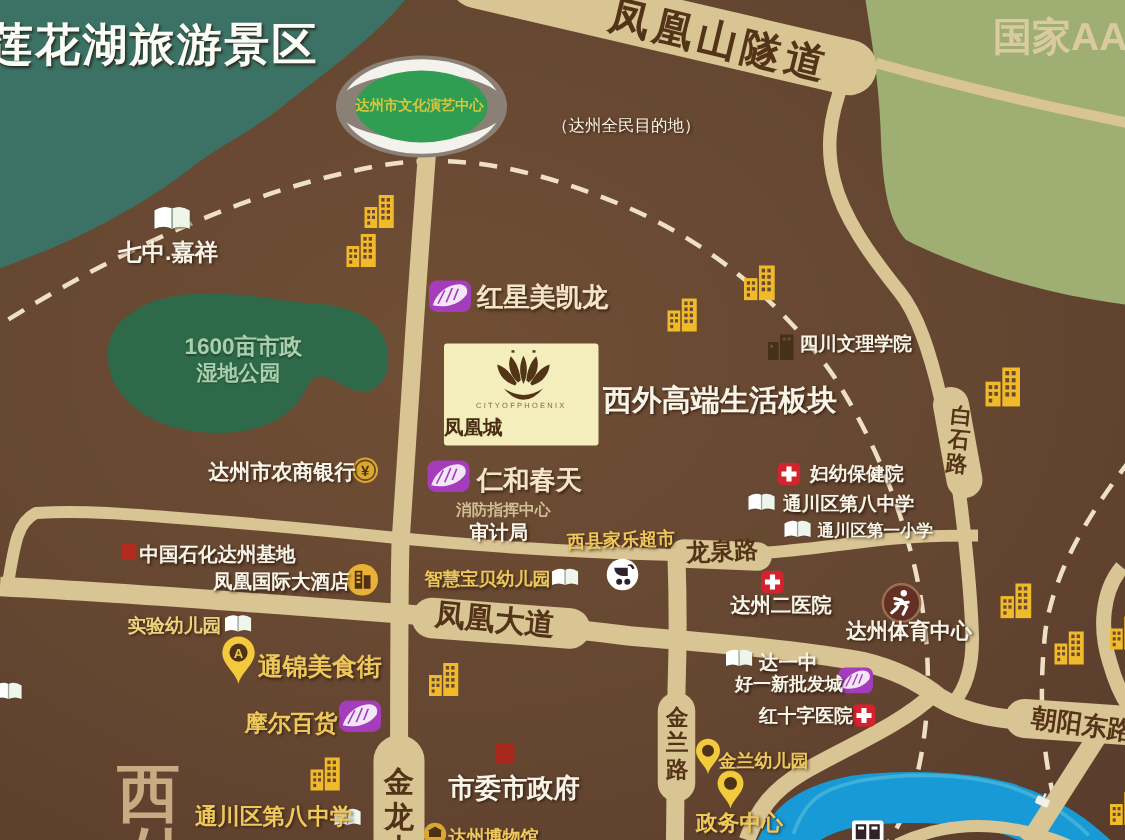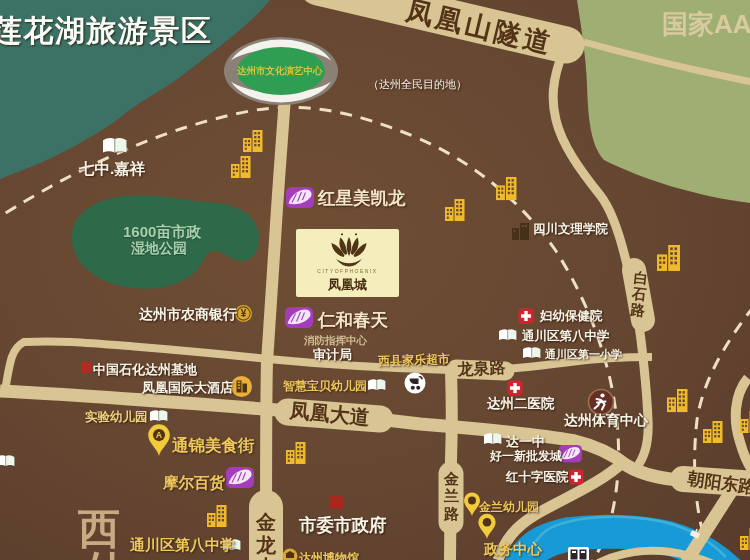--- a/index.html
+++ b/index.html
@@ -237,49 +237,50 @@
 
 <div class="l w" style="left:-8px;top:16px;font-size:30px;letter-spacing:1.5px;color:#fbfcf6">莲花湖旅游景区</div>
 <div class="l" style="left:237px;top:66px;font-size:9.5px;color:#d6c53e;text-shadow:none">达州市文化演艺中心</div>
 <div class="l w" style="left:368px;top:79px;font-size:11px;font-weight:normal">（达州全民目的地）</div>
 <div class="l" style="left:662px;top:11px;font-size:26px;color:#d9caa0">国家AAAA</div>
 <div class="l rd" style="left:410px;top:-3px;font-size:27px;letter-spacing:3px;transform:rotate(13.5deg);transform-origin:0 0">凤凰山隧道</div>
 <div class="l w" style="left:79px;top:161px;font-size:15.5px">七中.嘉祥</div>
 <div class="l gt" style="left:123px;top:224px;font-size:15px">1600亩市政</div>
 <div class="l gt" style="left:131px;top:241px;font-size:14px">湿地公园</div>
 <div class="l c" style="left:318px;top:190px;font-size:17.5px">红星美凯龙</div>
+<div class="l w" style="left:402px;top:258px;font-size:19.5px">西外高端生活板块</div>
 <div class="l w" style="left:533px;top:223px;font-size:12.5px">四川文理学院</div>
 <div class="l w" style="left:139px;top:307px;font-size:14px">达州市农商银行</div>
 <div class="l c" style="left:318px;top:312px;font-size:17.5px">仁和春天</div>
 <div class="l" style="left:304px;top:335px;font-size:10.5px;color:#cfbd92">消防指挥中心</div>
 <div class="l w" style="left:313px;top:348px;font-size:13px">审计局</div>
 <div class="l w" style="left:540px;top:310px;font-size:12.5px">妇幼保健院</div>
 <div class="l w" style="left:522px;top:330px;font-size:12.5px">通川区第八中学</div>
 <div class="l w" style="left:545px;top:349px;font-size:11px">通川区第一小学</div>
 <div class="l w" style="left:93px;top:363px;font-size:13px">中国石化达州基地</div>
 <div class="l w" style="left:142px;top:381px;font-size:13px">凤凰国际大酒店</div>
 <div class="l y" style="left:378px;top:354px;font-size:12px;transform:rotate(-2deg)">西县家乐超市</div>
 <div class="l y" style="left:283px;top:380px;font-size:12px">智慧宝贝幼儿园</div>
 <div class="l w" style="left:487px;top:397px;font-size:13.5px">达州二医院</div>
 <div class="l y" style="left:85px;top:411px;font-size:12.5px;color:#edd27c">实验幼儿园</div>
 <div class="l y" style="left:172px;top:437px;font-size:16.5px">通锦美食街</div>
 <div class="l y" style="left:163px;top:475px;font-size:15.5px">摩尔百货</div>
 <div class="l w" style="left:506px;top:435px;font-size:13px">达一中</div>
 <div class="l w" style="left:490px;top:450px;font-size:12px">好一新批发城</div>
 <div class="l w" style="left:506px;top:471px;font-size:12.5px">红十字医院</div>
 <div class="l y" style="left:479px;top:501px;font-size:12px">金兰幼儿园</div>
-<div class="l y" style="left:484px;top:542px;font-size:14.5px">政务中心</div>
+<div class="l y" style="left:464px;top:542px;font-size:14.5px">政务中心</div>
 <div class="l w" style="left:299px;top:517px;font-size:17.5px">市委市政府</div>
 <div class="l w" style="left:564px;top:413px;font-size:14px">达州体育中心</div>
 <div class="l y" style="left:130px;top:537px;font-size:15px">通川区第八中学</div>
 <div class="l y" style="left:299px;top:552px;font-size:12px">达州博物馆</div>
 <div class="l" style="left:78px;top:508px;font-size:42px;color:#c8ab83;font-weight:bold">西</div>
 <div class="l" style="left:84px;top:551px;font-size:42px;color:#c8ab83;font-weight:bold">外</div>
 
 <div class="l rd" style="left:291px;top:400px;font-size:20px;transform:rotate(5.5deg);transform-origin:0 0">凤凰大道</div>
 <div class="l rd" style="left:689px;top:470px;font-size:17px;transform:rotate(8deg);transform-origin:0 0">朝阳东路</div>
 <div class="l rd" style="left:457px;top:362px;font-size:16px;transform:rotate(-3deg);transform-origin:0 0">龙泉路</div>
 <div class="l rd" style="left:444px;top:470px;font-size:15px;line-height:1.15;text-align:center">金<br>兰<br>路</div>
 <div class="l rd" style="left:632px;top:271px;font-size:14.5px;line-height:1.1;text-align:center;transform:rotate(6deg)">白<br>石<br>路</div>
 <div class="l rd" style="left:256px;top:511px;font-size:20px;line-height:1.13;text-align:center">金<br>龙<br>大</div>
 
 <div class="l" style="left:296px;top:269px;width:103px;text-align:center;font-size:5px;letter-spacing:1.5px;color:#8a6a3a;font-weight:normal">CITYOFPHOENIX</div>
-<div class="l" style="left:296px;top:278px;width:103px;text-align:center;font-size:13px;color:#472c12;font-family:'Liberation Serif',serif">凤凰城</div>
+<div class="l" style="left:296px;top:278px;width:103px;text-align:left;font-size:13px;color:#472c12;font-family:'Liberation Serif',serif">凤凰城</div>
 </div>
 </body></html>

